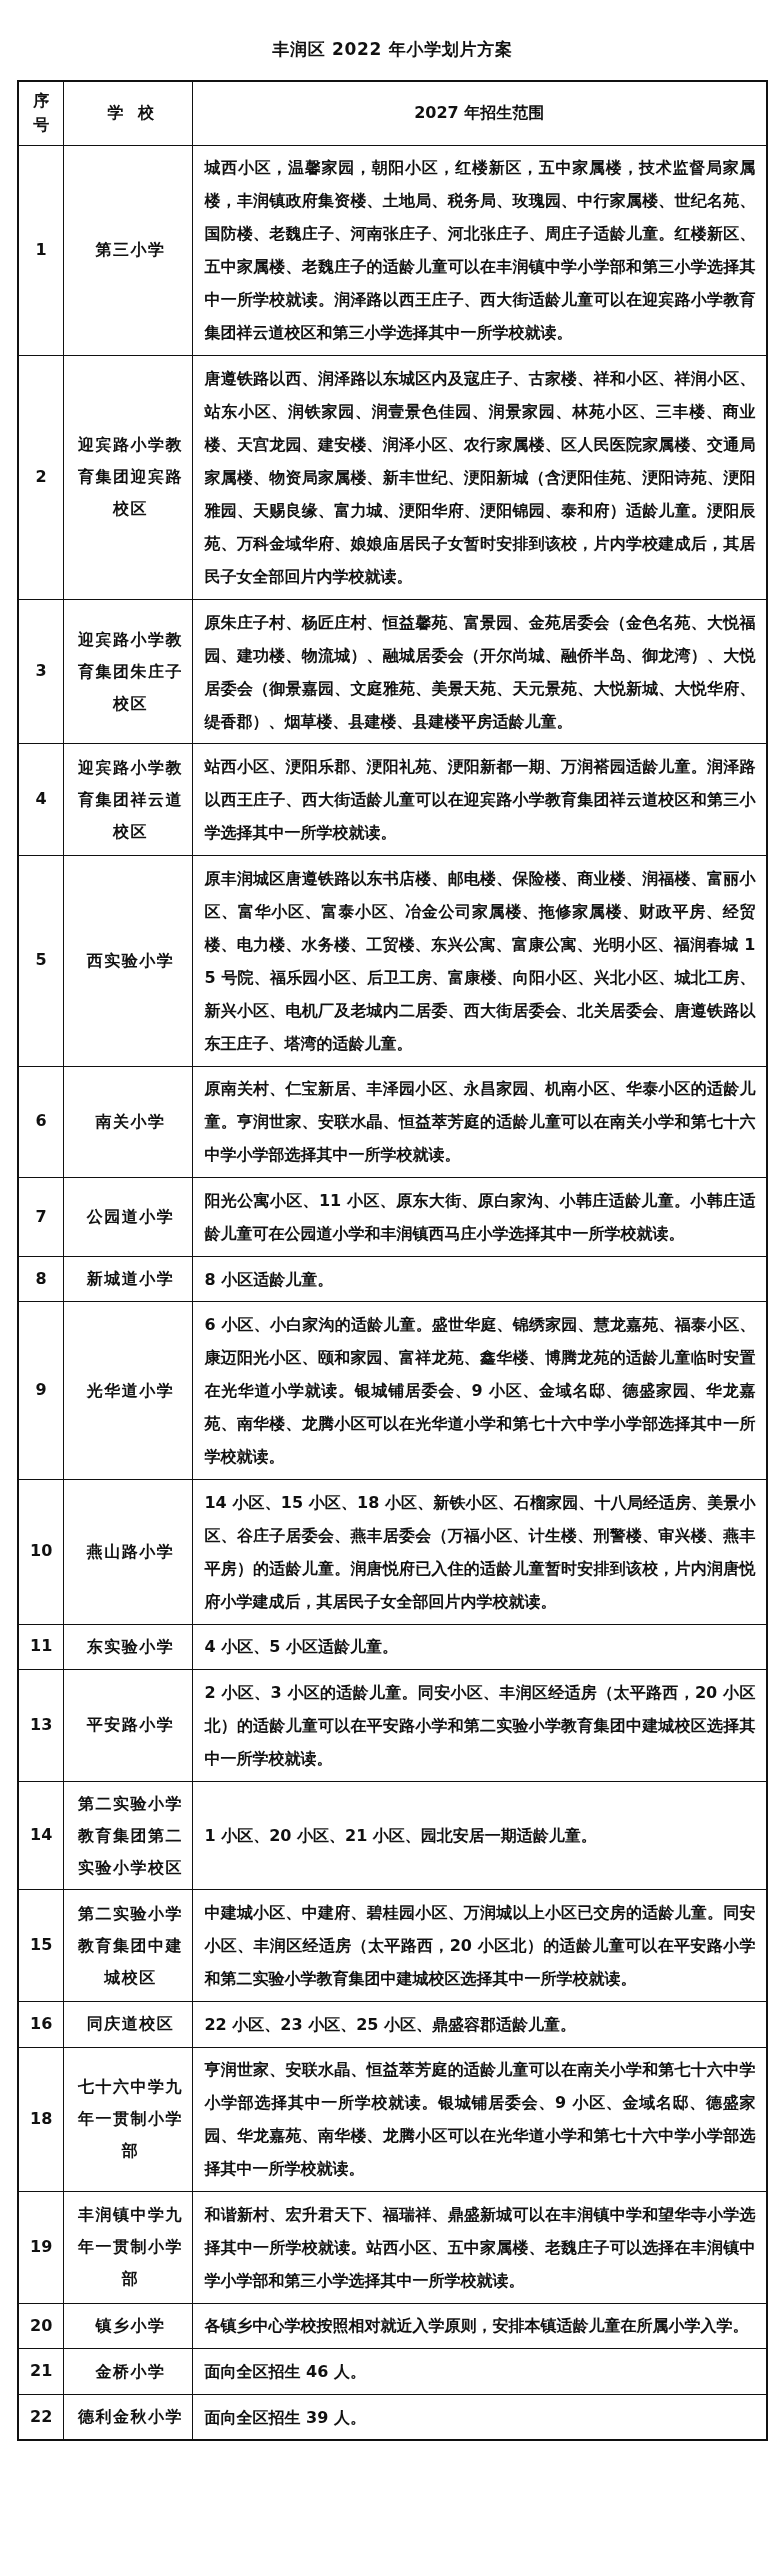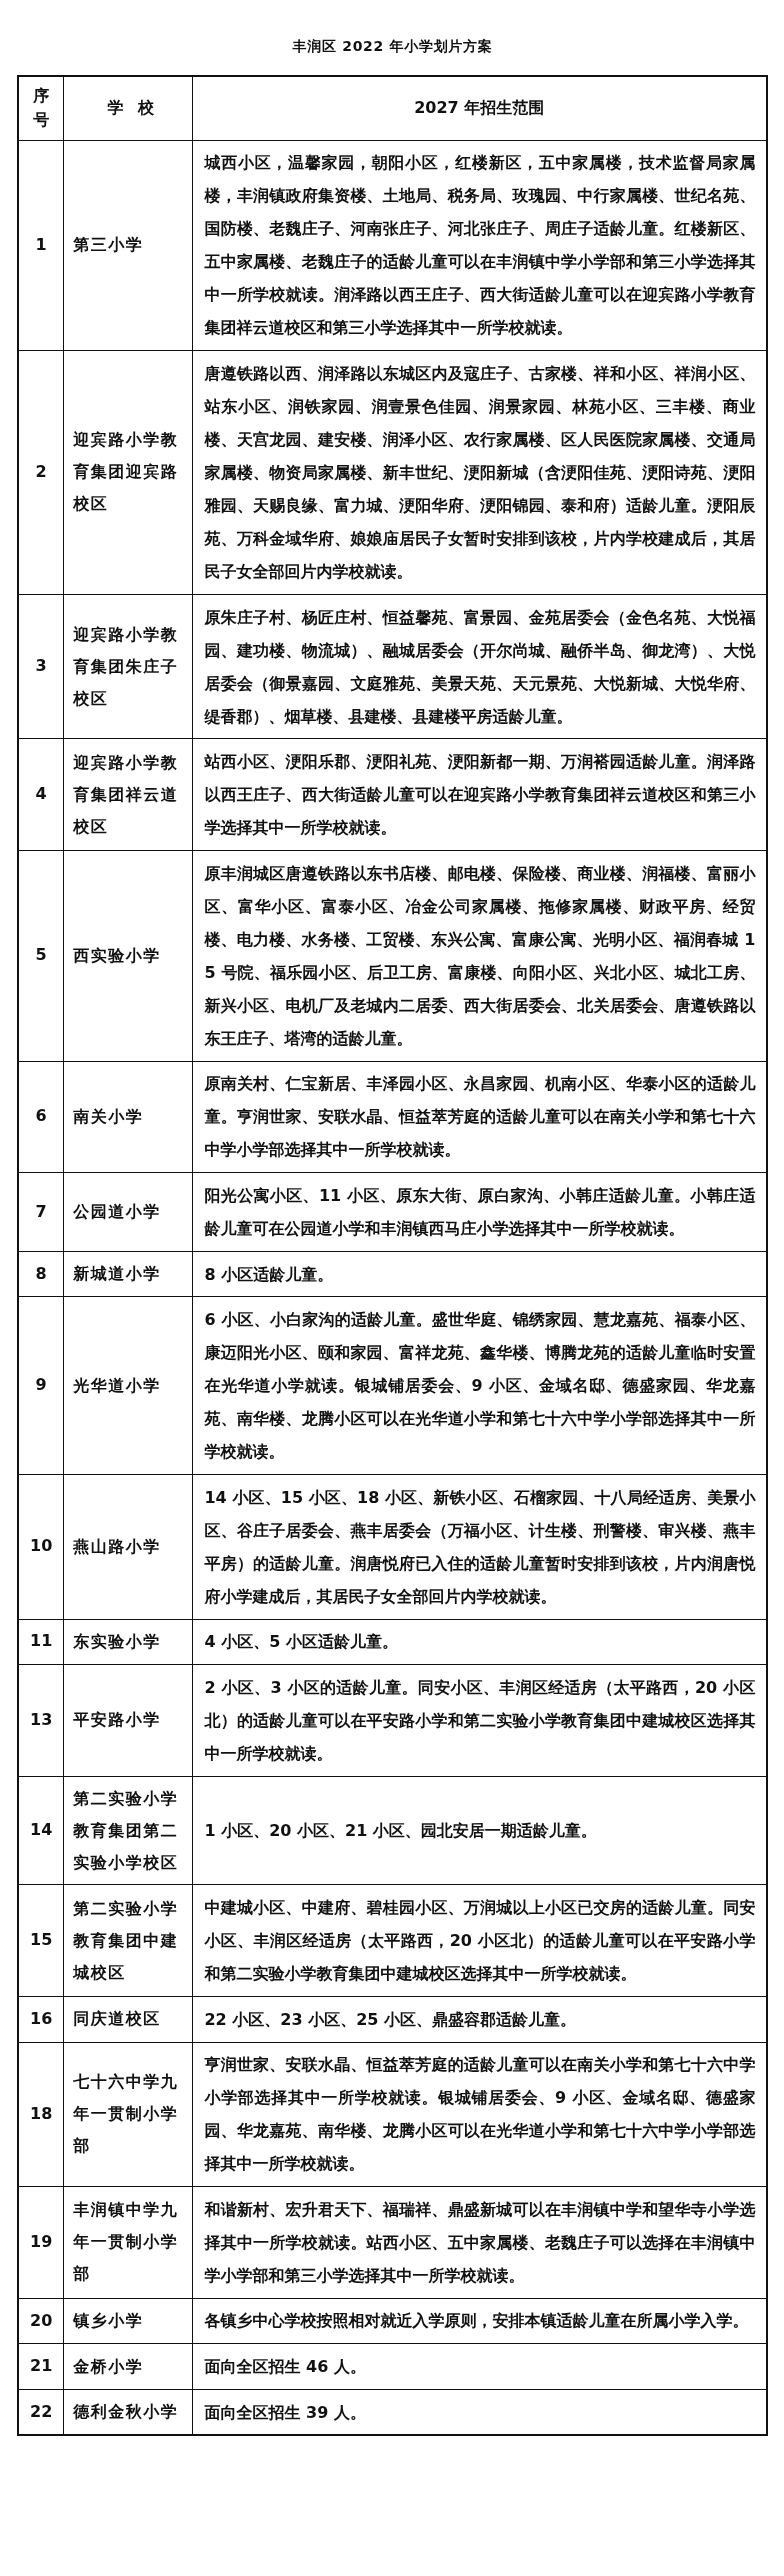--- a/index.html
+++ b/index.html
@@ -6,21 +6,21 @@
   body{
     width:785px;
     font-family:"DejaVu Sans","Liberation Sans",sans-serif;
     font-weight:bold;
     color:#111111;
     -webkit-font-smoothing:antialiased;
   }
   .page{padding:25px 17.4px 51px 17.4px;}
   .doc-title{
     text-align:center;
-    font-size:14px;
+    font-size:17px;
     letter-spacing:0.7px;
     margin:13px 0 19px 0;
   }
   table.plan{
     width:100%;
     border-collapse:collapse;
     border:2.2px solid #111;
     table-layout:fixed;
     padding-left:36px;
   }
@@ -45,21 +45,21 @@
   th.h-range{
     text-align:center;
     padding:7.3px 2.9px;
   }
   td.num-cell{
     text-align:center;
     line-height:1.3;
     padding:2.9px 1.5px;
   }
   td.school-cell{
-    text-align:left;
+    text-align:center;
     padding:5.8px 4.4px 5.8px 9.4px;
     line-height:32px;
     letter-spacing:1.5px;
     word-break:break-all;
   }
   td.range-cell{
     text-align:justify;
     text-justify:inter-ideograph;
     padding:5.8px 10.2px 5.8px 11.6px;
     line-height:33px;

